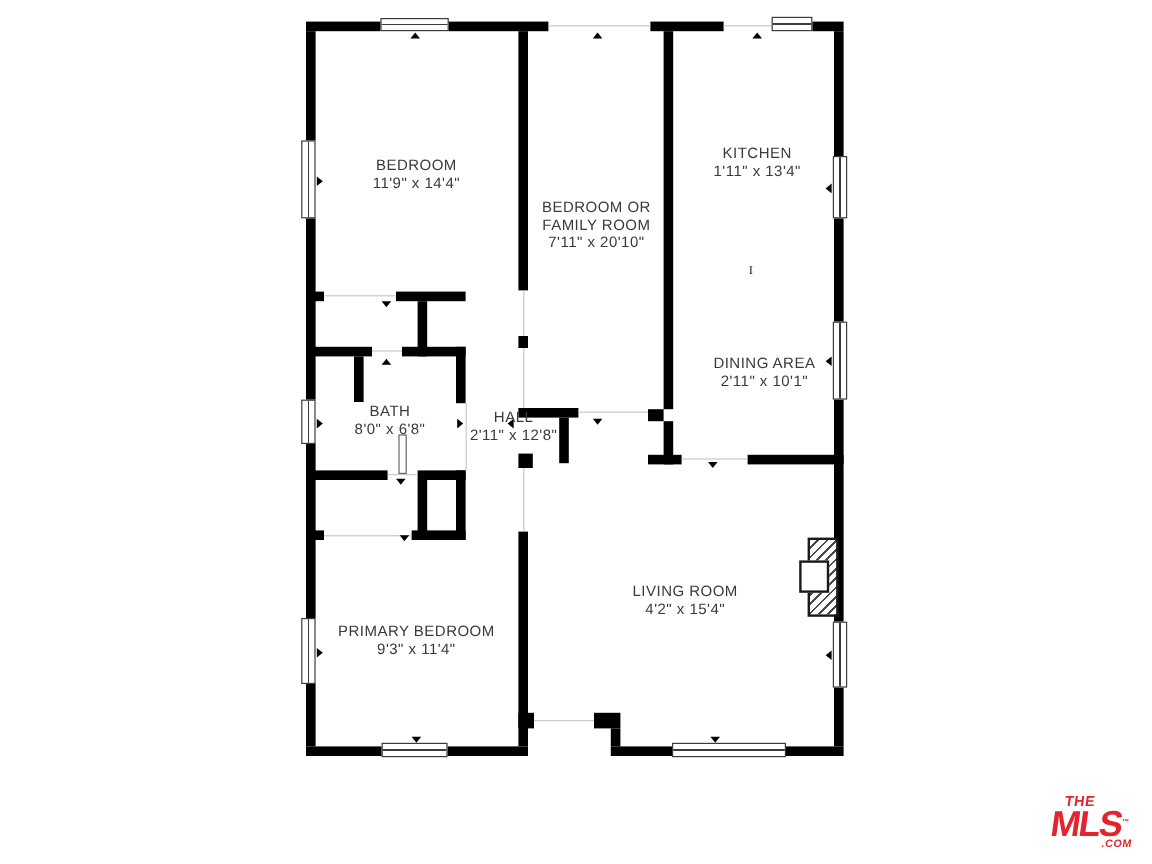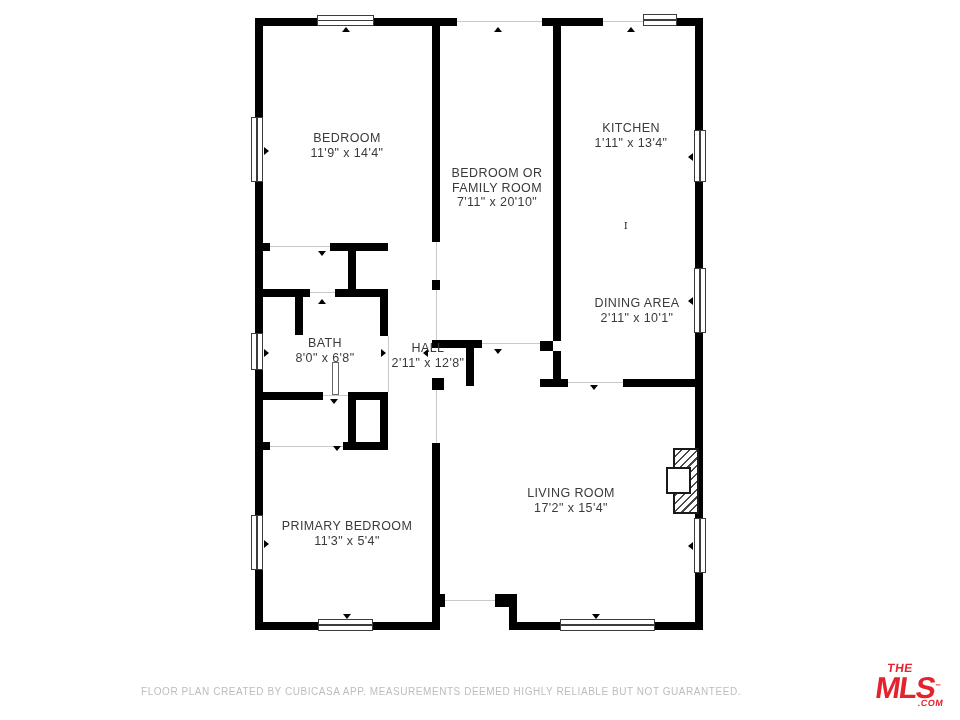--- a/index.html
+++ b/index.html
@@ -118,23 +118,22 @@
 7'11" x 20'10"</div>
       <div class="room-label" style="position: absolute; left: 631px; top: 121px;">KITCHEN
 1'11" x 13'4"</div>
       <div class="room-label" style="position: absolute; left: 637px; top: 296px;">DINING AREA
 2'11" x 10'1"</div>
       <div class="room-label" style="position: absolute; left: 325px; top: 336px;">BATH
 8'0" x 6'8"</div>
       <div class="room-label" style="position: absolute; left: 410px; top: 341px; margin-left: 18px;">HALL
 2'11" x 12'8"</div>
       <div class="room-label" style="position: absolute; left: 347px; top: 519px;">PRIMARY BEDROOM
-11'3" x 5'4"</div>
+9'3" x 11'4"</div>
       <div class="room-label" style="position: absolute; left: 571px; top: 486px;">LIVING ROOM
-17'2" x 15'4"</div>
+4'2" x 15'4"</div>
     </div>
-  <div class="footer">FLOOR PLAN CREATED BY CUBICASA APP. MEASUREMENTS DEEMED HIGHLY RELIABLE BUT NOT GUARANTEED.</div>
   <div class="logo">
     <div class="logo-the">THE</div>
     <div class="logo-mls"><span>MLS</span><sup>™</sup></div>
     <div class="logo-com">.COM</div>
   </div>
 </div>
 
 </body></html>

